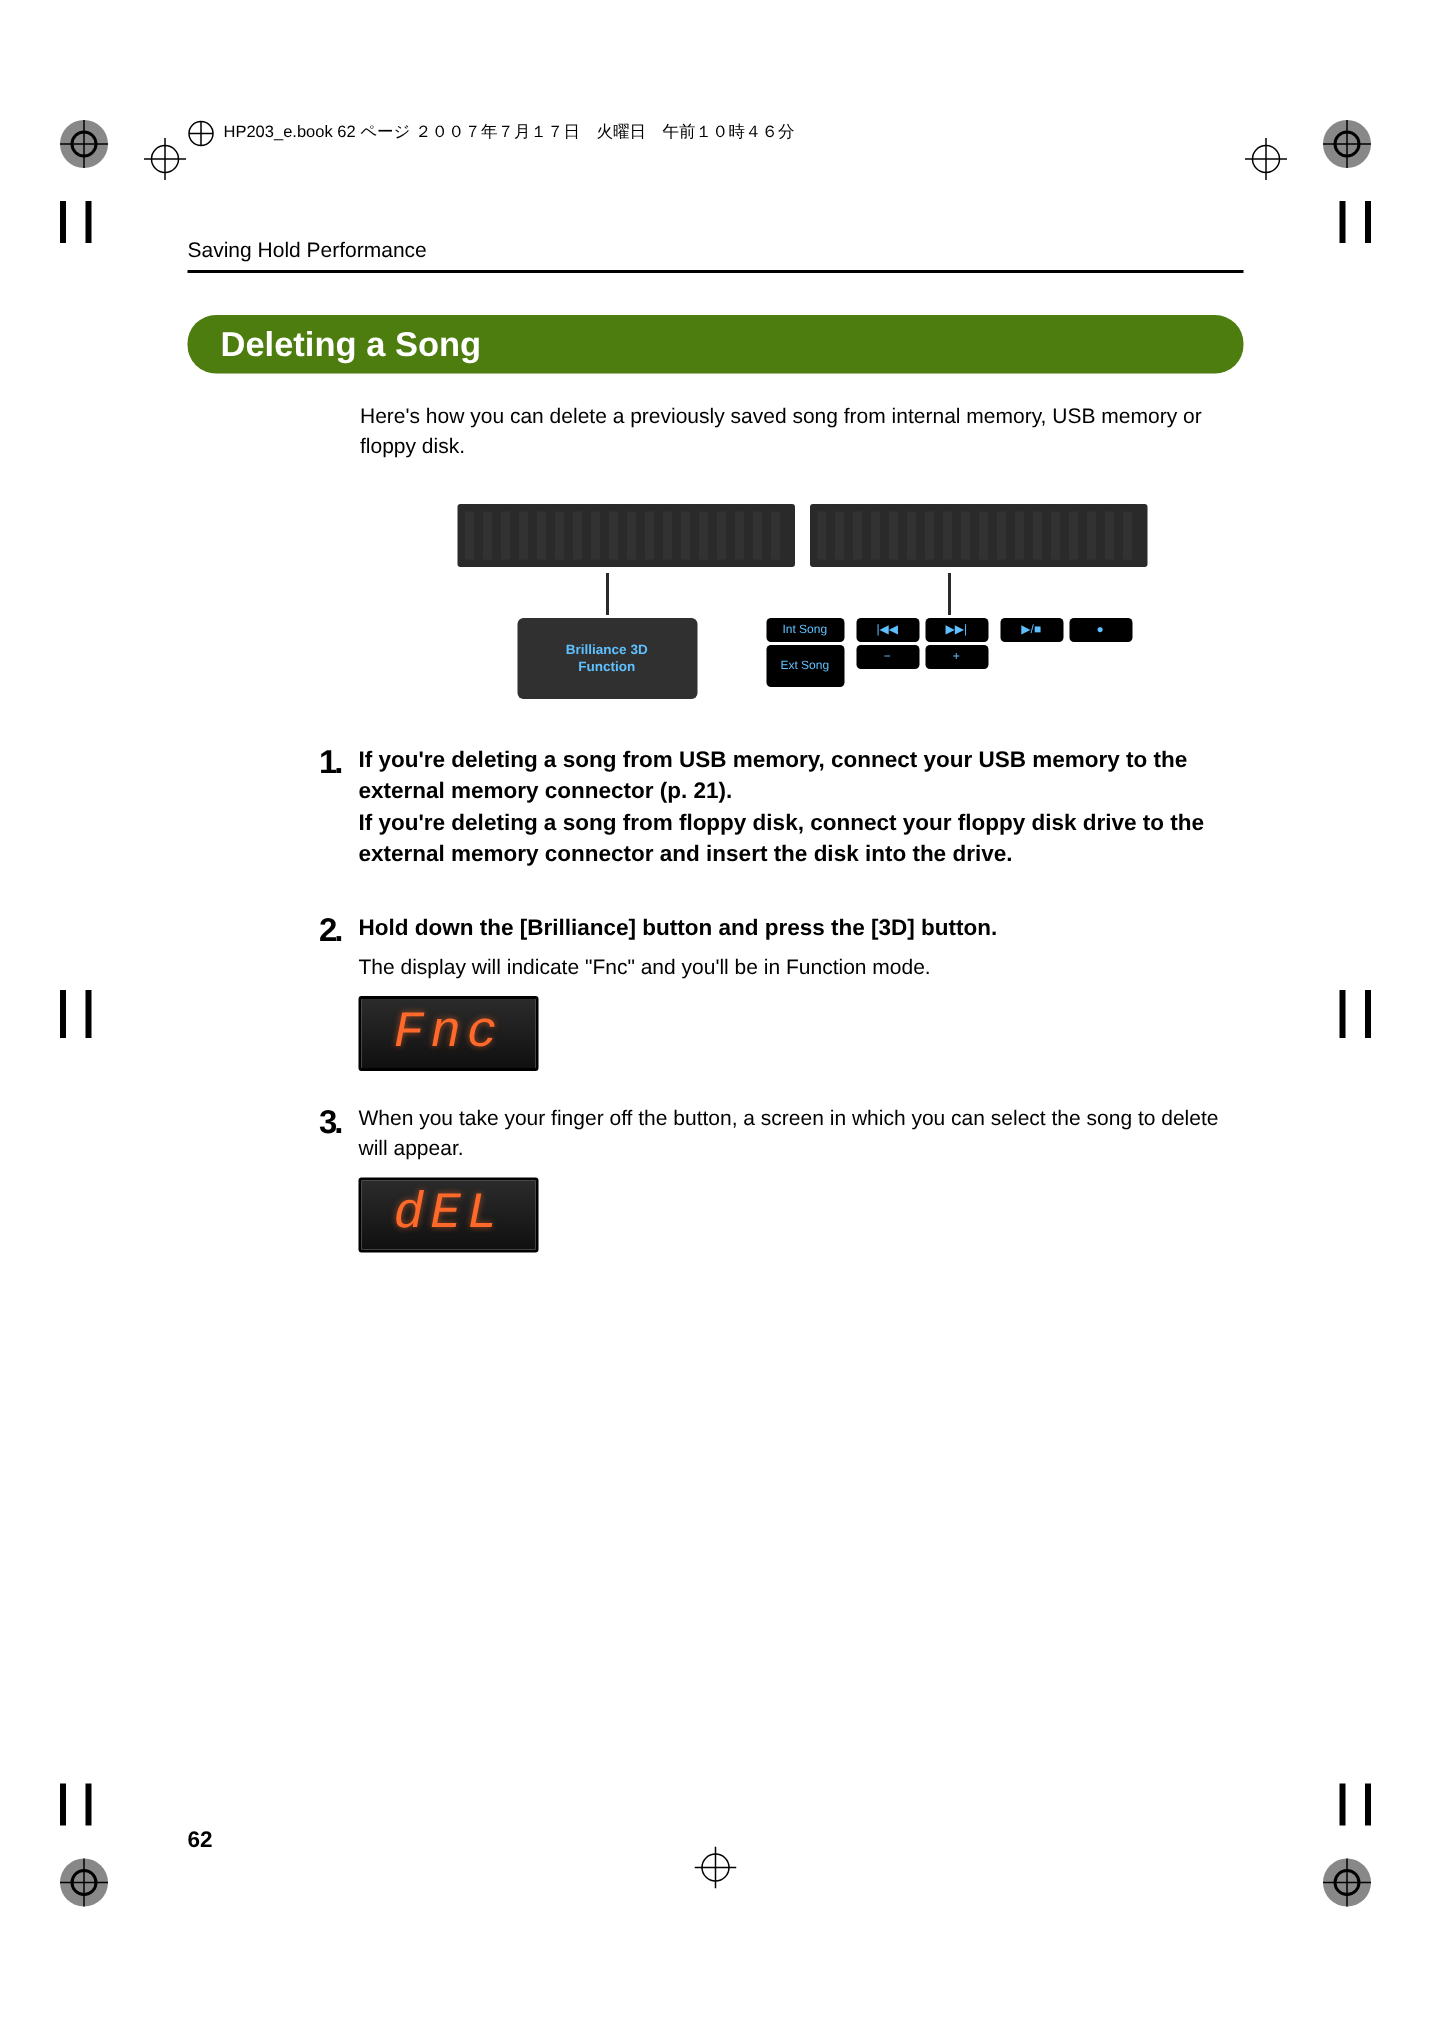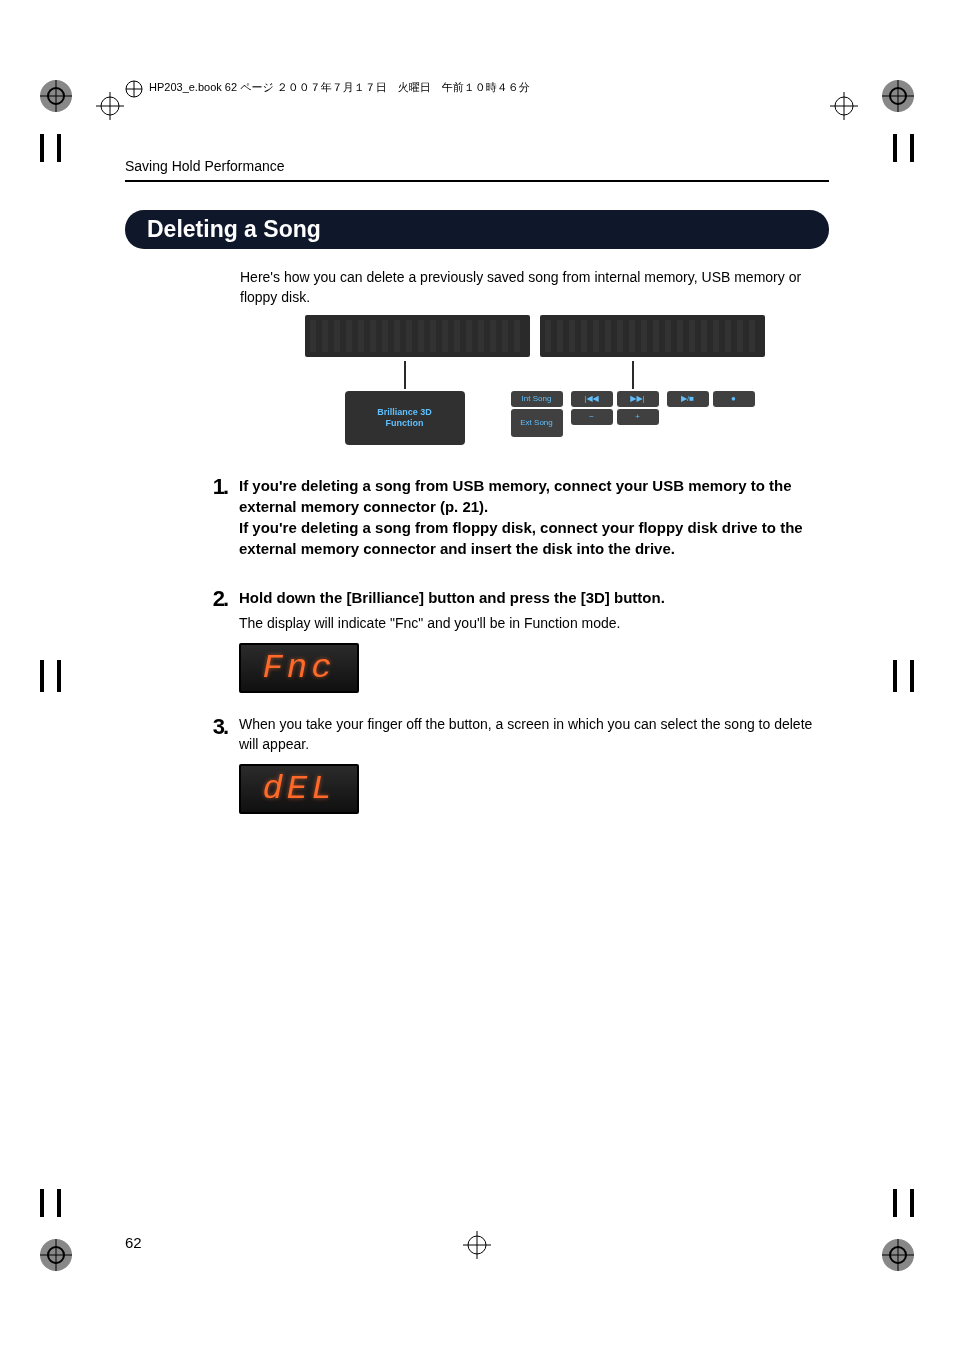--- a/index.html
+++ b/index.html
@@ -62,31 +62,31 @@
   }
   .header-marker svg { flex: 0 0 auto; }
 
   .running-head {
     font-size: 14px;
     margin-bottom: 6px;
   }
   .rule-thick { border: none; border-top: 2px solid #000; margin-bottom: 28px; }
 
   .heading-bar {
-    background: #0f172a;
+    background: #4d7c0f;
     color: #fff;
     font-size: 23px;
     font-weight: bold;
     padding: 6px 22px;
     margin-bottom: 18px;
     border-radius: 19px;
   }
 
   .indent { margin-left: 115px; }
-  .intro { font-size: 14px; line-height: 1.45; margin-bottom: 7px; }
+  .intro { font-size: 14px; line-height: 1.45; margin-bottom: 28px; }
 
   .memo-row { display: flex; gap: 12px; align-items: flex-start; margin-bottom: 20px; }
   .memo-badge {
     flex: 0 0 auto;
     font-family: Georgia, serif;
     font-style: italic;
     font-weight: bold;
     font-size: 14px;
     border-bottom: 3px solid #000;
     padding-bottom: 1px;
@@ -143,21 +143,21 @@
     font-weight: bold;
     text-align: center;
     line-height: 1.2;
   }
   .callout-right {
     margin-top: 2px;
     display: flex;
     gap: 8px;
   }
   .crb {
-    width: 52px; height: 34px; background:#404040; border-radius:3px;
+    width: 52px; height: 34px; background:#000000; border-radius:3px;
     display:flex; align-items:center; justify-content:center;
     color:#5fc0ff; font-size:8px;
   }
   .crb.w { width: 42px; }
 
   .step {
     display: flex;
     gap: 10px;
     margin-bottom: 22px;
     margin-left: 80px;
@@ -186,23 +186,23 @@
     font-family: "DS-Digital", "Courier New", monospace;
     color: #ff6a2a;
     font-size: 34px;
     letter-spacing: 4px;
     font-style: italic;
     text-shadow: 0 0 4px rgba(255,106,42,0.6);
   }
 
   .page-number {
     position: absolute;
-    bottom: 0;
+    bottom: 16px;
     left: 0;
-    font-weight: normal;
+    font-weight: bold;
     font-size: 15px;
   }
 </style>
 </head>
 <body>
 
 <div class="regmark tl">
   <svg width="36" height="36" viewBox="0 0 36 36">
       <circle cx="18" cy="18" r="16" fill="#888"></circle>
       <circle cx="18" cy="18" r="8" fill="none" stroke="#000" stroke-width="2"></circle>

